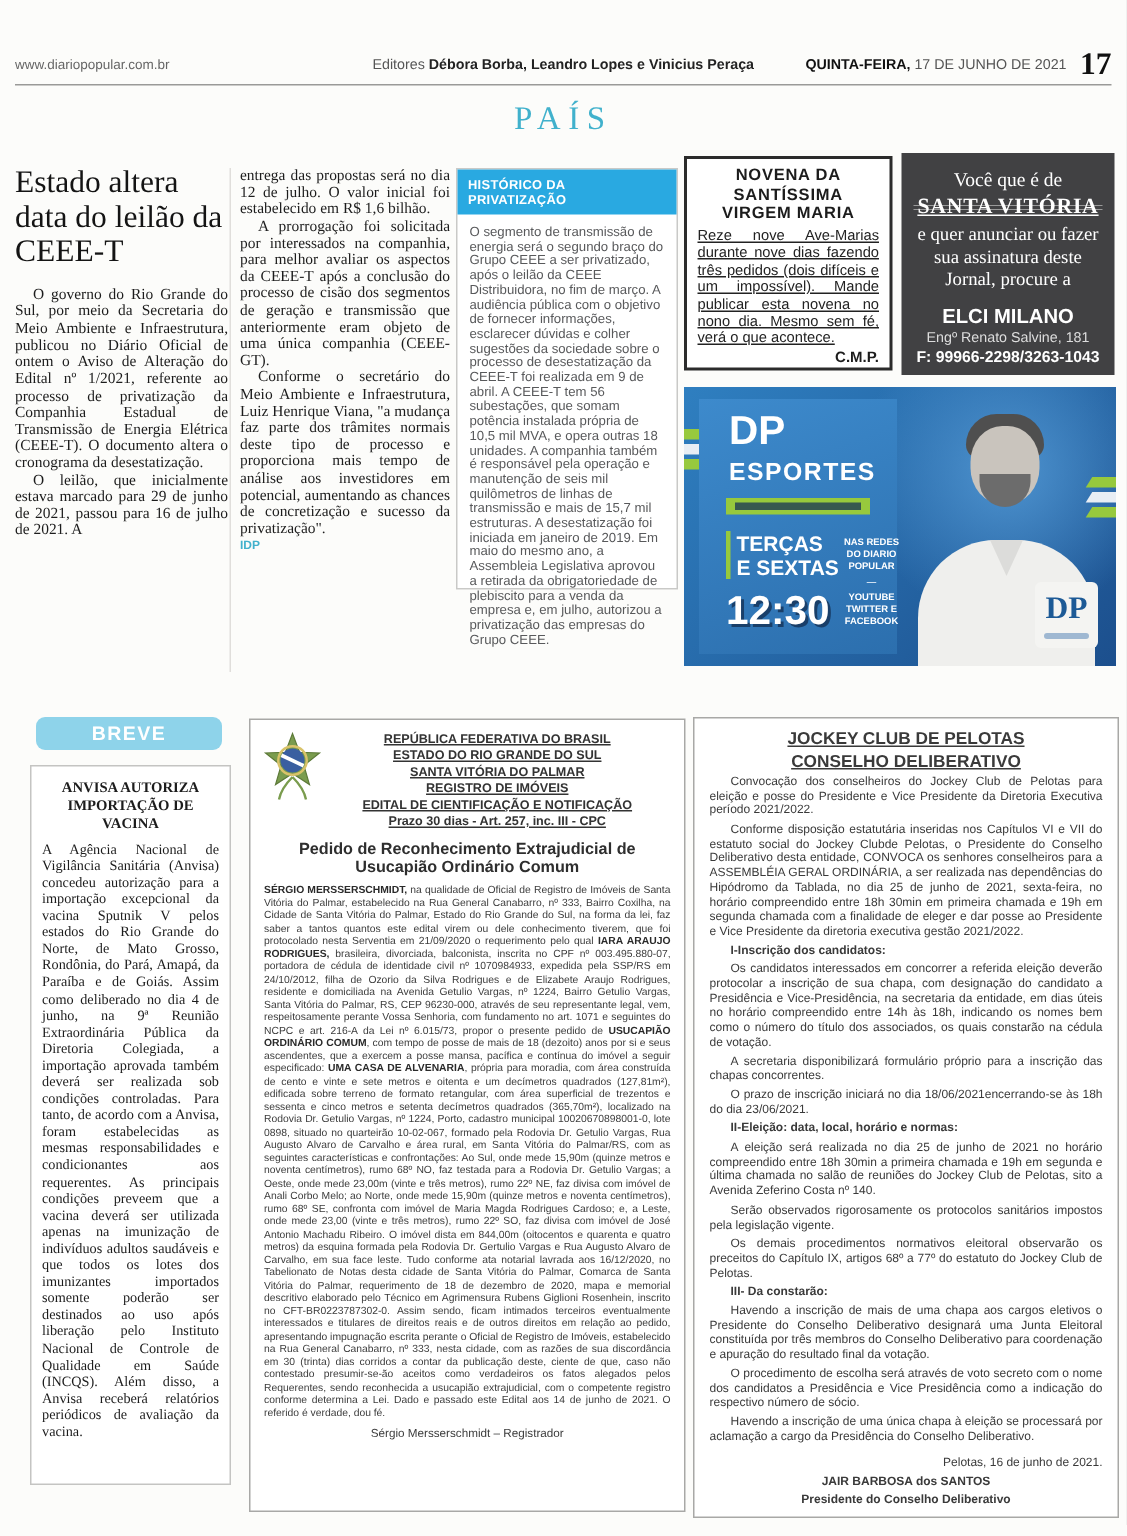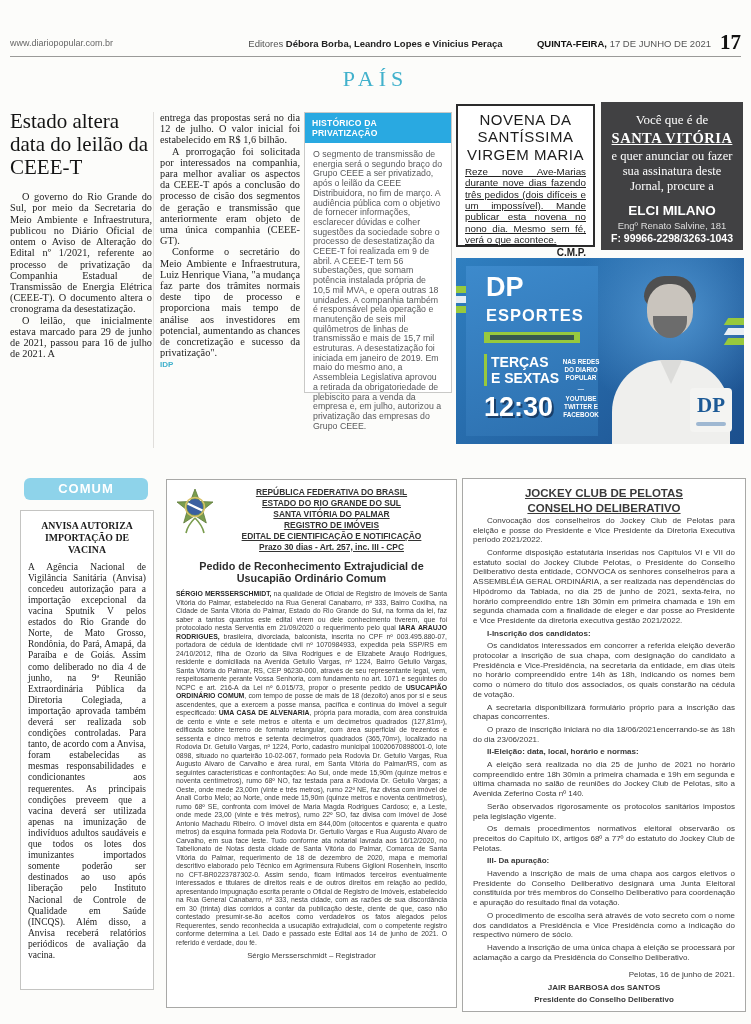--- a/index.html
+++ b/index.html
@@ -26,21 +26,21 @@
   .credit{color:#41b1cc;font-weight:700;font-size:8px;font-family:"Liberation Sans",sans-serif;}
   .vsep{position:absolute;left:153px;top:112px;height:336px;border-left:1px solid #e0dedb;}
   
   .historico{position:absolute;left:304px;top:112px;width:148px;height:281px;border:1px solid #c9c9c7;background:#fff;
              font-family:"Liberation Sans","DejaVu Sans",sans-serif;box-sizing:border-box;}
   .hist-header{background:#29a9e1;color:#fff;font-weight:700;font-size:8.6px;letter-spacing:.2px;padding:5px 7px;}
   .hist-body{padding:7px 8px;font-size:8.8px;line-height:9.7px;color:#58595b;text-align:left;}
   
   .novena{position:absolute;left:456px;top:104px;width:139px;height:143px;border:2px solid #2b2b2b;background:#fff;
           box-sizing:border-box;padding:5px 7px;font-family:"Liberation Sans","DejaVu Sans",sans-serif;}
-  .novena-title{text-align:center;font-weight:400;font-size:15px;line-height:1.15;letter-spacing:.5px;}
+  .novena-title{text-align:center;font-weight:700;font-size:11px;line-height:1.15;letter-spacing:.5px;}
   .novena-body{margin-top:3px;font-size:9.8px;line-height:11.4px;text-align:justify;color:#222;text-decoration:underline;}
   .novena-sig{text-align:right;font-weight:700;font-size:10px;margin-top:1px;}
   
   .sv-ad{position:absolute;left:601px;top:102px;width:142px;height:148px;background:#414143;color:#fff;
          box-sizing:border-box;padding:10px 8px 6px;text-align:center;}
   .sv-line1{font-size:13px;}
   .sv-high{display:block;margin:2px 0;font-weight:700;font-size:14.5px;letter-spacing:.5px;
            background:linear-gradient(#414143 0 40%,#9a9a9a 40% 44%,#414143 44% 56%,#9a9a9a 56% 60%,#414143 60%);text-decoration:underline;}
   .sv-line2{font-size:12.5px;line-height:1.2;}
   .sv-name{font-family:"Liberation Sans",sans-serif;font-weight:700;font-size:13.5px;margin-top:9px;}
@@ -179,21 +179,21 @@
       <div class="dp-beard"></div>
       <div class="dp-shirt"></div>
       <div class="dp-collar"></div>
     </div>
     <div class="dp-logo">
       <div class="dp-logo-text">DP</div>
       <div class="dp-logo-bar"></div>
     </div>
   </div>
 
-  <div class="breve-label">COMUM</div>
+  <div class="breve-label">BREVE</div>
   <div class="breve-box">
     <div class="breve-title">ANVISA AUTORIZA IMPORTAÇÃO DE VACINA</div>
     <div class="breve-body">A Agência Nacional de Vigilância Sanitária (Anvisa) concedeu autorização para a importação excepcional da vacina Sputnik V pelos estados do Rio Grande do Norte, de Mato Grosso, Rondônia, do Pará, Amapá, da Paraíba e de Goiás. Assim como deliberado no dia 4 de junho, na 9ª Reunião Extraordinária Pública da Diretoria Colegiada, a importação aprovada também deverá ser realizada sob condições controladas. Para tanto, de acordo com a Anvisa, foram estabelecidas as mesmas responsabilidades e condicionantes aos requerentes. As principais condições preveem que a vacina deverá ser utilizada apenas na imunização de indivíduos adultos saudáveis e que todos os lotes dos imunizantes importados somente poderão ser destinados ao uso após liberação pelo Instituto Nacional de Controle de Qualidade em Saúde (INCQS). Além disso, a Anvisa receberá relatórios periódicos de avaliação da vacina.</div>
   </div>
 
   <div class="legal">
     <svg class="legal-emblem" viewBox="0 0 40 46">
       <polygon points="20,1 24.7,13.5 38,14 27.6,22.3 31.3,35 20,27.6 8.7,35 12.4,22.3 2,14 15.3,13.5" fill="#7a9c4e" stroke="#5d7a39" stroke-width="0.8"></polygon>
       <circle cx="20" cy="19" r="9.5" fill="none" stroke="#d9c36a" stroke-width="1.6"></circle>
       <circle cx="20" cy="19" r="8" fill="#3a5fa0"></circle>
@@ -220,21 +220,21 @@
         <p class="para">Convocação dos conselheiros do Jockey Club de Pelotas para eleição e posse do Presidente e Vice Presidente da Diretoria Executiva período 2021/2022.</p>
         <p class="para">Conforme disposição estatutária inseridas nos Capítulos VI e VII do estatuto social do Jockey Clubde Pelotas, o Presidente do Conselho Deliberativo desta entidade, CONVOCA os senhores conselheiros para a ASSEMBLÉIA GERAL ORDINÁRIA, a ser realizada nas dependências do Hipódromo da Tablada, no dia 25 de junho de 2021, sexta-feira, no horário compreendido entre 18h 30min em primeira chamada e 19h em segunda chamada com a finalidade de eleger e dar posse ao Presidente e Vice Presidente da diretoria executiva gestão 2021/2022.</p>
         <p class="para head">I-Inscrição dos candidatos:</p>
         <p class="para">Os candidatos interessados em concorrer a referida eleição deverão protocolar a inscrição de sua chapa, com designação do candidato a Presidência e Vice-Presidência, na secretaria da entidade, em dias úteis no horário compreendido entre 14h às 18h, indicando os nomes bem como o número do título dos associados, os quais constarão na cédula de votação.</p>
         <p class="para">A secretaria disponibilizará formulário próprio para a inscrição das chapas concorrentes.</p>
         <p class="para">O prazo de inscrição iniciará no dia 18/06/2021encerrando-se às 18h do dia 23/06/2021.</p>
         <p class="para head">II-Eleição: data, local, horário e normas:</p>
         <p class="para">A eleição será realizada no dia 25 de junho de 2021 no horário compreendido entre 18h 30min a primeira chamada e 19h em segunda e última chamada no salão de reuniões do Jockey Club de Pelotas, sito a Avenida Zeferino Costa nº 140.</p>
         <p class="para">Serão observados rigorosamente os protocolos sanitários impostos pela legislação vigente.</p>
         <p class="para">Os demais procedimentos normativos eleitoral observarão os preceitos do Capítulo IX, artigos 68º a 77º do estatuto do Jockey Club de Pelotas.</p>
-        <p class="para head">III- Da apuração:</p>
+        <p class="para head">III- Da constarão:</p>
         <p class="para">Havendo a inscrição de mais de uma chapa aos cargos eletivos o Presidente do Conselho Deliberativo designará uma Junta Eleitoral constituída por três membros do Conselho Deliberativo para coordenação e apuração do resultado final da votação.</p>
         <p class="para">O procedimento de escolha será através de voto secreto com o nome dos candidatos a Presidência e Vice Presidência como a indicação do respectivo número de sócio.</p>
         <p class="para">Havendo a inscrição de uma única chapa à eleição se processará por aclamação a cargo da Presidência do Conselho Deliberativo.</p>
         <p class="para right">Pelotas, 16 de junho de 2021.</p>
         <p class="para centerbold">JAIR BARBOSA dos SANTOS</p>
         <p class="para centerbold">Presidente do Conselho Deliberativo</p>
       </div>
   </div>
 
 </div>

